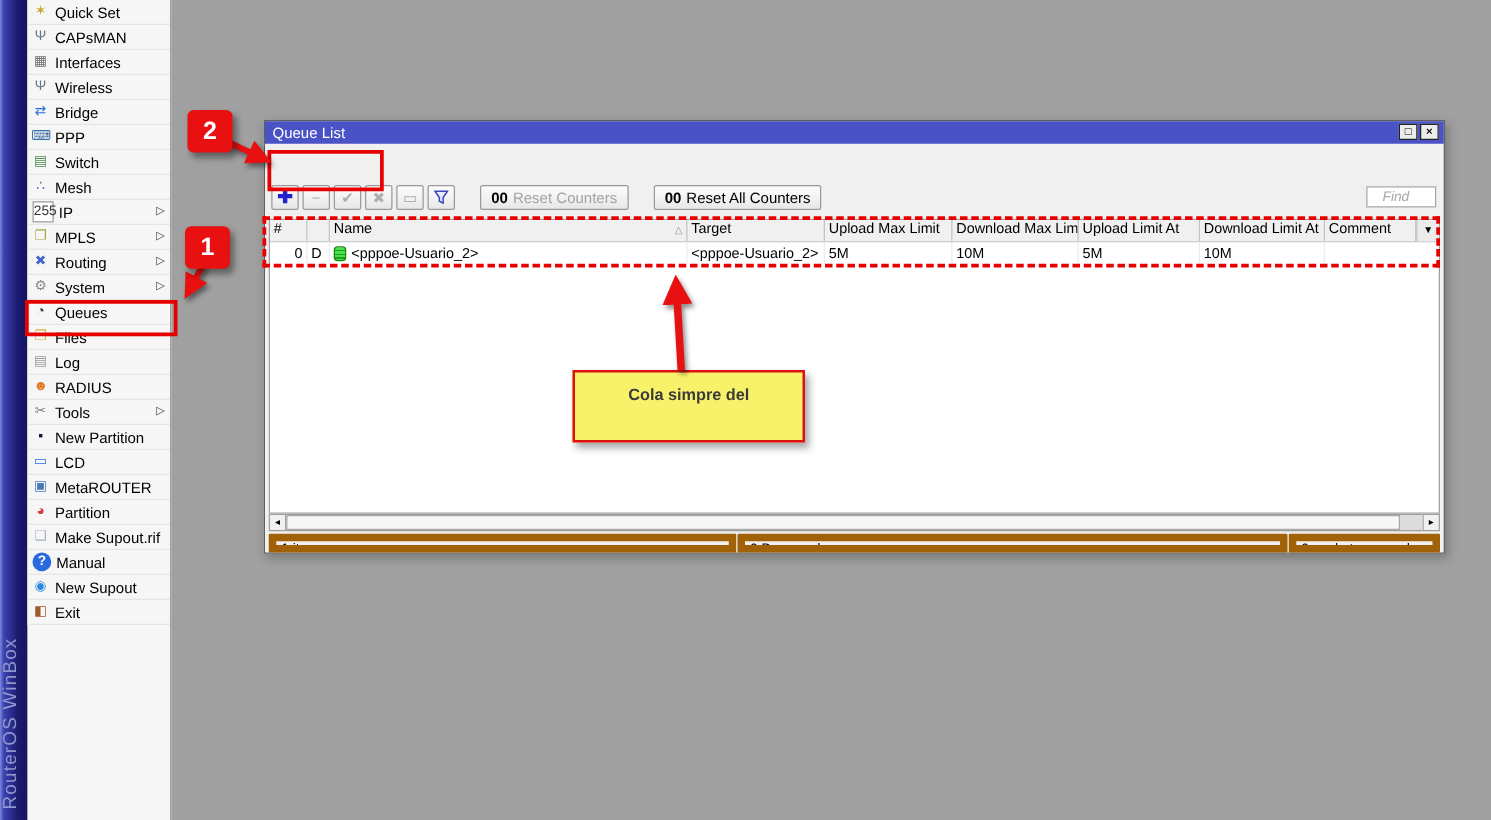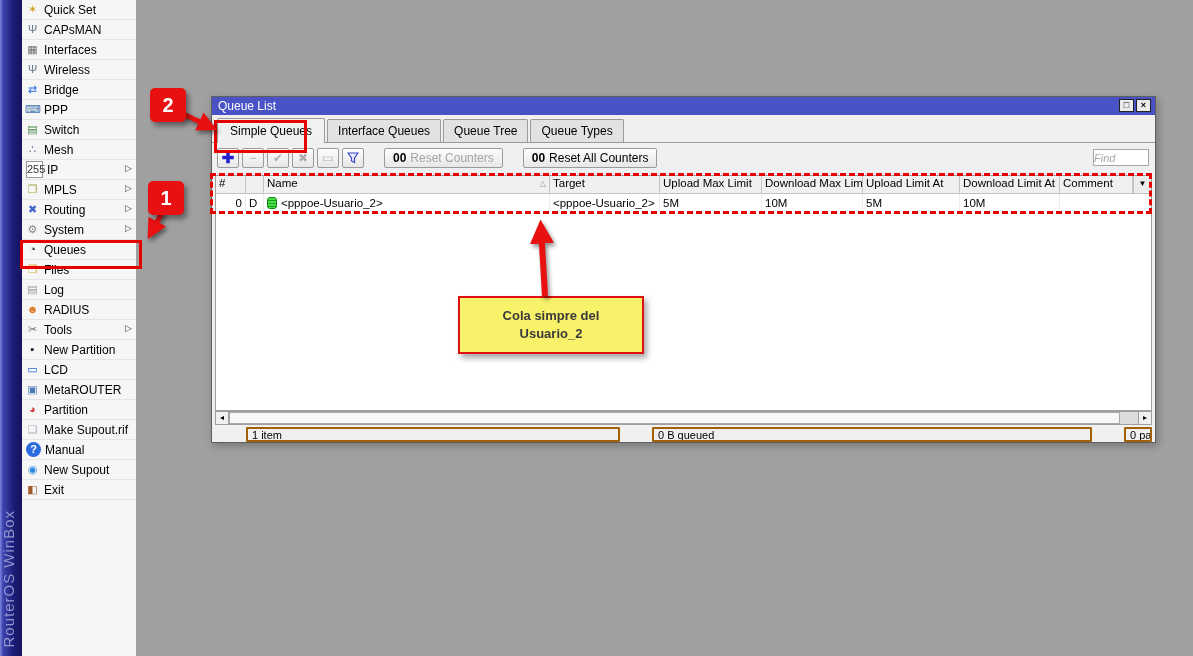--- a/index.html
+++ b/index.html
@@ -53,21 +53,21 @@
   .tool-btn{width:22px;height:20px;border:1px solid #9a9a9a;border-radius:2px;box-sizing:border-box;
     background:linear-gradient(#fdfdfd,#e7e7e7);font-size:12px;text-align:center;line-height:18px;}
   .tool-btn.plus{color:#2222cc;font-weight:bold;font-size:15px;line-height:17px;}
   .tool-btn.dis{color:#aeaeae;}
   .reset-btn{height:20px;border:1px solid #9a9a9a;border-radius:2px;box-sizing:border-box;
     background:linear-gradient(#fdfdfd,#e7e7e7);font-size:12px;line-height:18px;padding:0 8px;
     margin-left:17px;white-space:nowrap;}
   .reset-btn .pre{font-weight:bold;margin-right:4px;}
   .reset-btn.dim .txt{color:#a4a4a4;}
   .find-input{position:absolute;right:6px;top:52px;width:56px;height:17px;border:1px solid #a6a6a6;
-    font-size:11px;padding:0 0;box-sizing:border-box;font-family:"Liberation Sans",sans-serif;}
+    font-size:11px;padding:0 12px;box-sizing:border-box;font-family:"Liberation Sans",sans-serif;}
   .find-input::placeholder{color:#a8a8a8;font-style:italic;}
   
   .list-area{position:absolute;left:3px;right:3px;top:78px;height:236px;background:#fff;
     border:1px solid #9f9f9f;box-sizing:border-box;overflow:hidden;}
   .thead{display:flex;height:17px;background:#f0f0f0;border-bottom:1px solid #c4c4c4;font-size:11.5px;}
   .th{border-right:1px solid #c4c4c4;padding:1px 3px 0;box-sizing:border-box;white-space:nowrap;
     overflow:hidden;position:relative;}
   .trow{display:flex;height:17px;font-size:11.5px;background:#fff;}
   .td{border-right:1px solid #ececec;padding:1px 3px 0;box-sizing:border-box;white-space:nowrap;
     overflow:hidden;display:flex;align-items:center;}
@@ -82,22 +82,22 @@
     background:repeating-linear-gradient(#49e049 0 2px,#1f9e1f 2px 3px);box-sizing:border-box;}
   
   .hscroll{position:absolute;left:3px;right:3px;top:314px;height:14px;display:flex;}
   .hs-btn{width:14px;height:14px;border:1px solid #9f9f9f;background:#f0f0f0;font-size:8px;
     line-height:12px;text-align:center;box-sizing:border-box;}
   .hs-track{flex:1;background:#dcdcdc;position:relative;border-top:1px solid #9f9f9f;
     border-bottom:1px solid #9f9f9f;box-sizing:border-box;}
   .hs-thumb{position:absolute;left:0;top:0;bottom:0;right:18px;background:#f7f7f7;
     border:1px solid #a8a8a8;box-sizing:border-box;}
   .statusbar{position:absolute;left:3px;right:3px;top:330px;height:15px;display:flex;font-size:11px;}
-  .status-cell{border:2px solid #a16207;border-radius:1px;padding:0 4px;line-height:13px;
-    box-sizing:border-box;margin-right:1px;background:#f0f0f0;white-space:nowrap;overflow:hidden;margin-left:31px;}
+  .status-cell{border:6px solid #a16207;border-radius:1px;padding:0 4px;line-height:13px;
+    box-sizing:border-box;margin-right:1px;background:#f0f0f0;white-space:nowrap;overflow:hidden;}
   .sc1{width:374px;}.sc2{width:440px;}.sc3{flex:1;margin-right:0;}
   
   .badge{position:absolute;width:36px;height:34px;background:#e81010;color:#fff;font-weight:bold;
     font-size:20px;text-align:center;line-height:34px;border-radius:5px;z-index:10;
     box-shadow:3px 4px 5px rgba(0,0,0,.4);}
   #badge2{left:150px;top:88px;}
   #badge1{left:148px;top:181px;}
   .annot-queues{position:absolute;left:20px;top:240px;width:116px;height:23px;
     border:3px solid #e80000;z-index:9;pointer-events:none;}
   .annot-tab{position:absolute;left:2px;top:23px;width:87px;height:27px;
@@ -270,26 +270,20 @@
     </div>
   </nav>
 
 <section class="window">
   <div class="titlebar">
     <span>Queue List</span>
     <span class="tb-btn tb-max">□</span>
     <span class="tb-btn tb-close">×</span>
   </div>
 
-  <div class="tabs">
-    <div class="tab active">Simple Queues</div>
-    <div class="tab">Interface Queues</div>
-    <div class="tab">Queue Tree</div>
-    <div class="tab">Queue Types</div>
-  </div>
 
   <div class="toolbar">
     <div class="tool-btn plus">✚</div>
     <div class="tool-btn dis">−</div>
     <div class="tool-btn dis">✔</div>
     <div class="tool-btn dis">✖</div>
     <div class="tool-btn dis">▭</div>
     <div class="tool-btn">
       <svg width="12" height="12" viewBox="0 0 12 12" style="margin-top:3px">
         <path d="M1 1 H11 L7.5 6 V10.5 L4.5 9 V6 Z" fill="#e8ecff" stroke="#3a44c0" stroke-width="1.2"></path>
@@ -353,21 +347,20 @@
   <div class="annot-tab"></div>
   <div class="annot-dash"></div>
 </section>
 
 <div class="annot-queues"></div>
 <div class="badge" id="badge2">2</div>
 <div class="badge" id="badge1">1</div>
 
 <div class="note">
   <div>Cola simpre del</div>
-  <div>Usuario_2</div>
 </div>
 
 <svg class="arrows">
   <defs>
     <marker id="ah" markerWidth="4" markerHeight="4" refX="2.6" refY="2" orient="auto">
       <path d="M0,0 L4,2 L0,4 z" fill="#e81010"></path>
     </marker>
   </defs>
   <g style="filter:drop-shadow(2px 3px 2px rgba(0,0,0,.45))">
     <line x1="181" y1="113" x2="211" y2="127" stroke="#e81010" stroke-width="5" marker-end="url(#ah)"></line>

